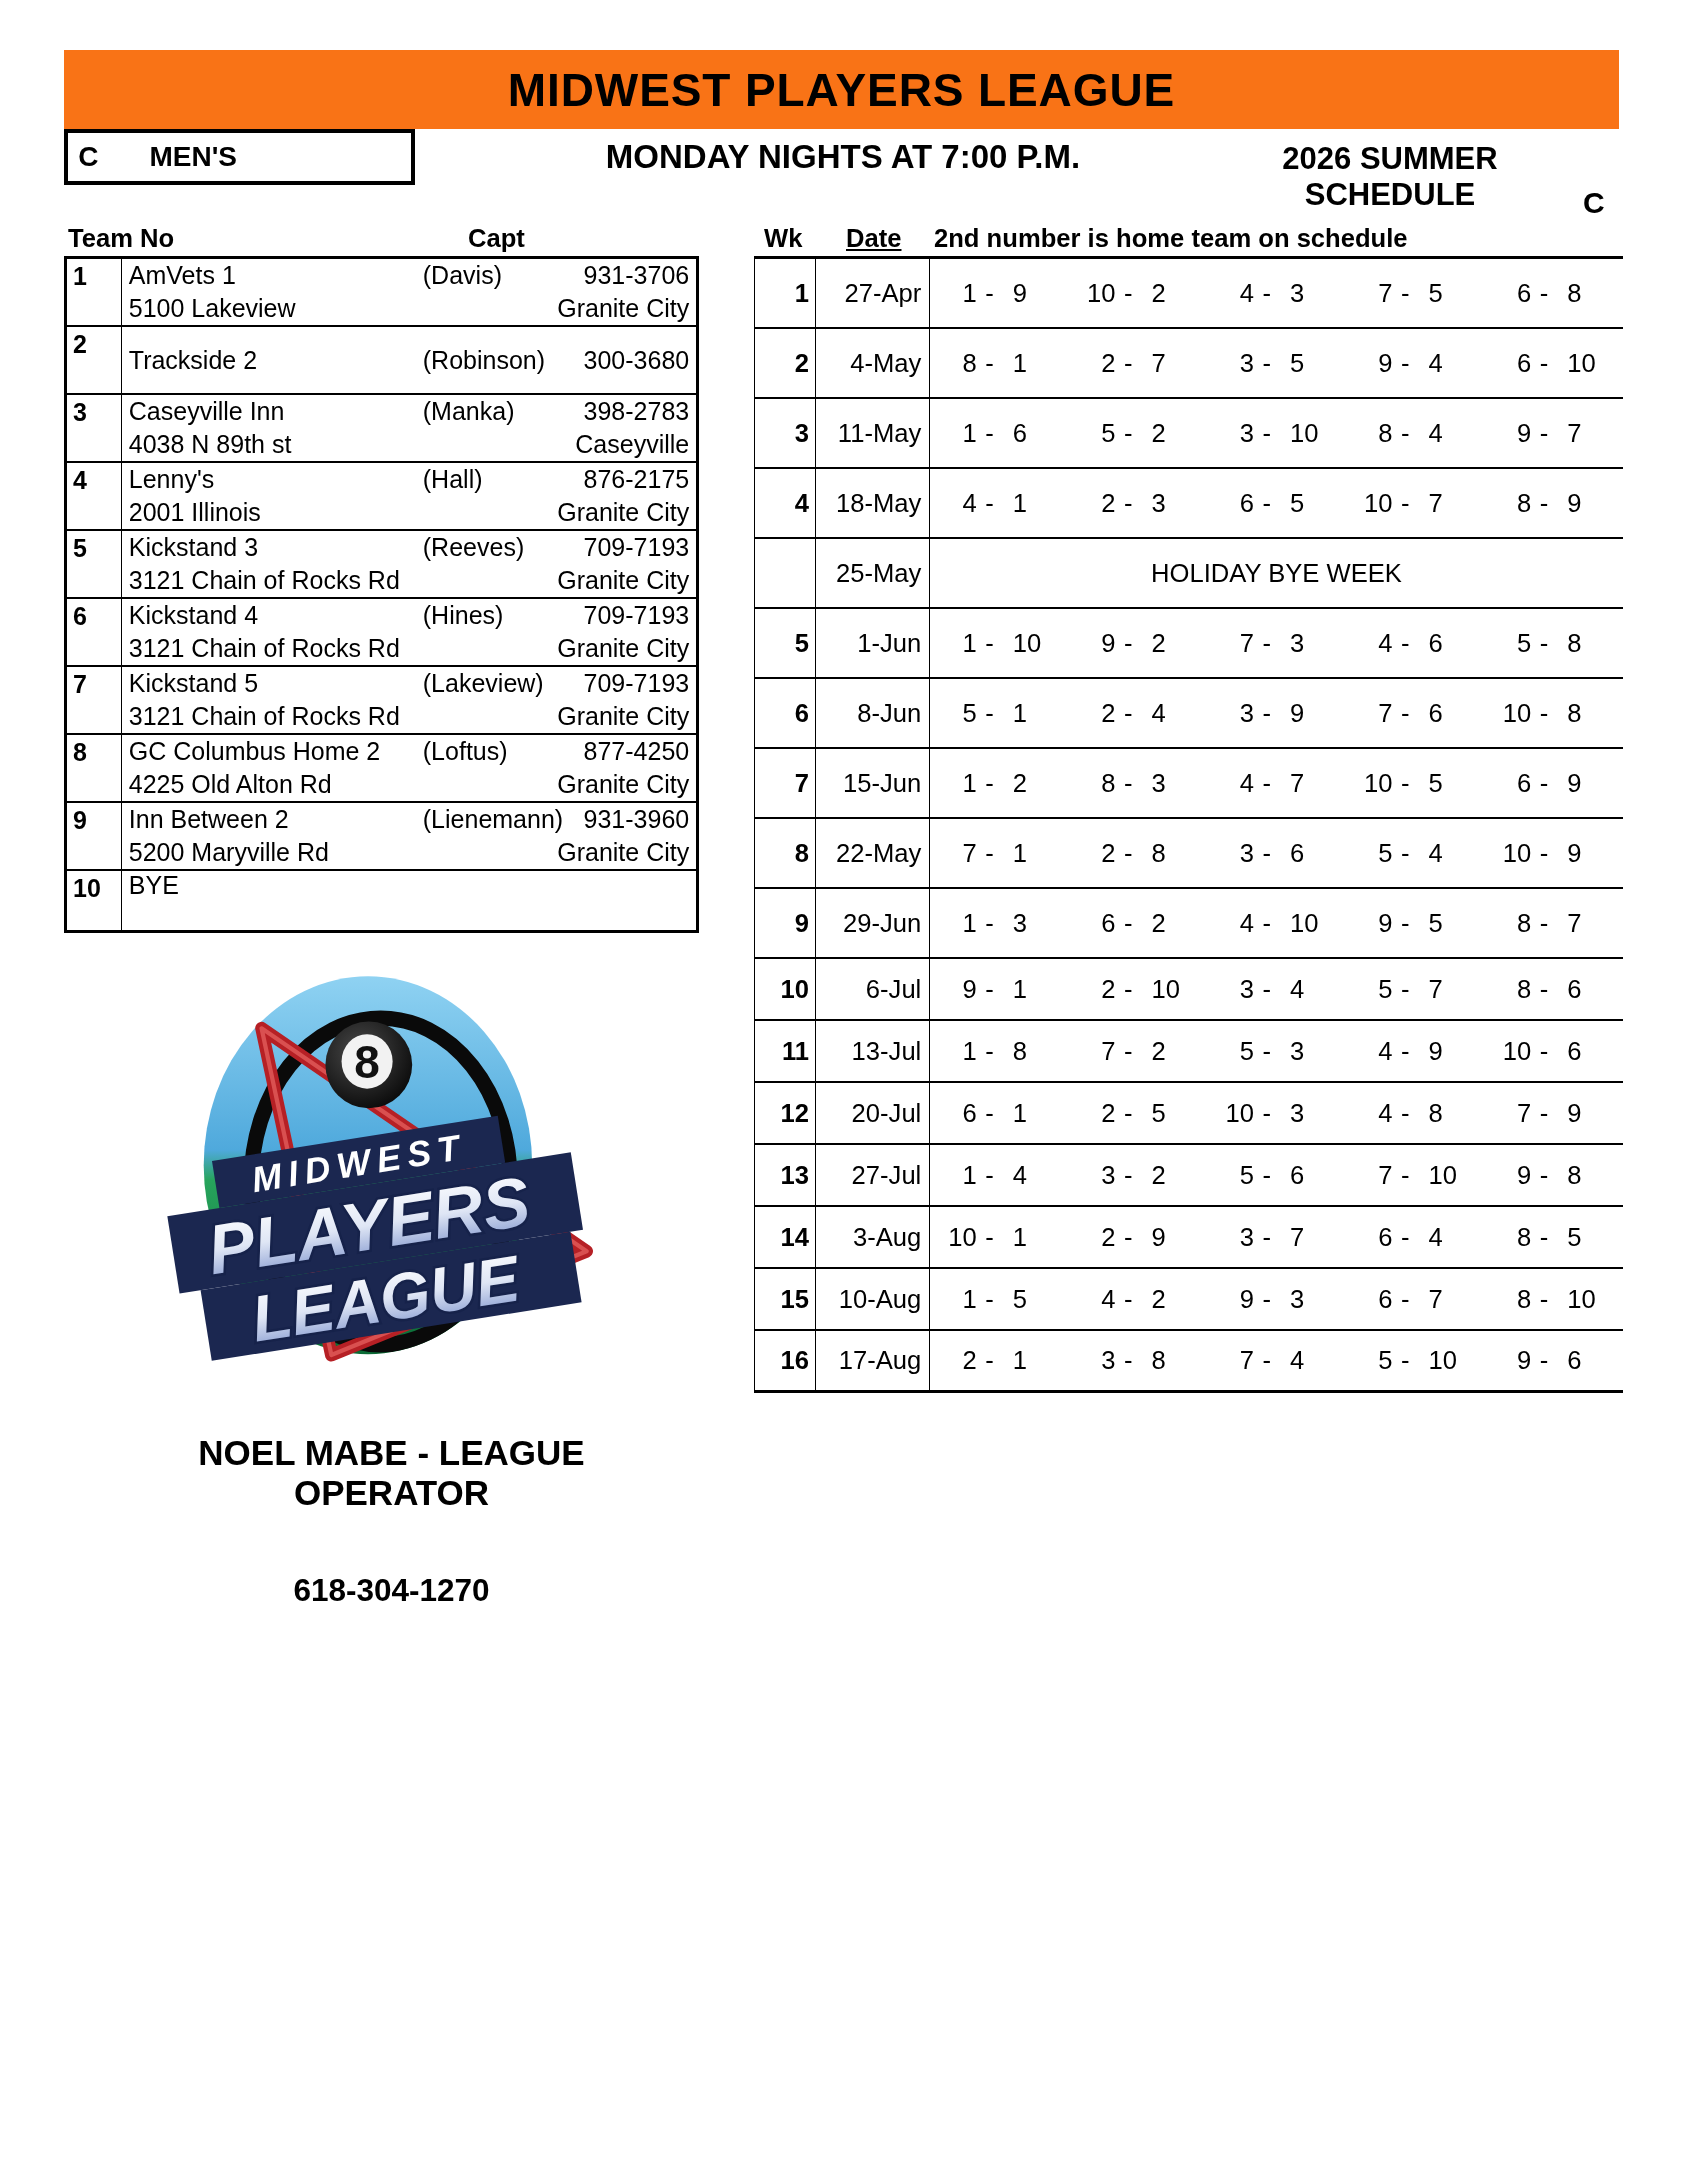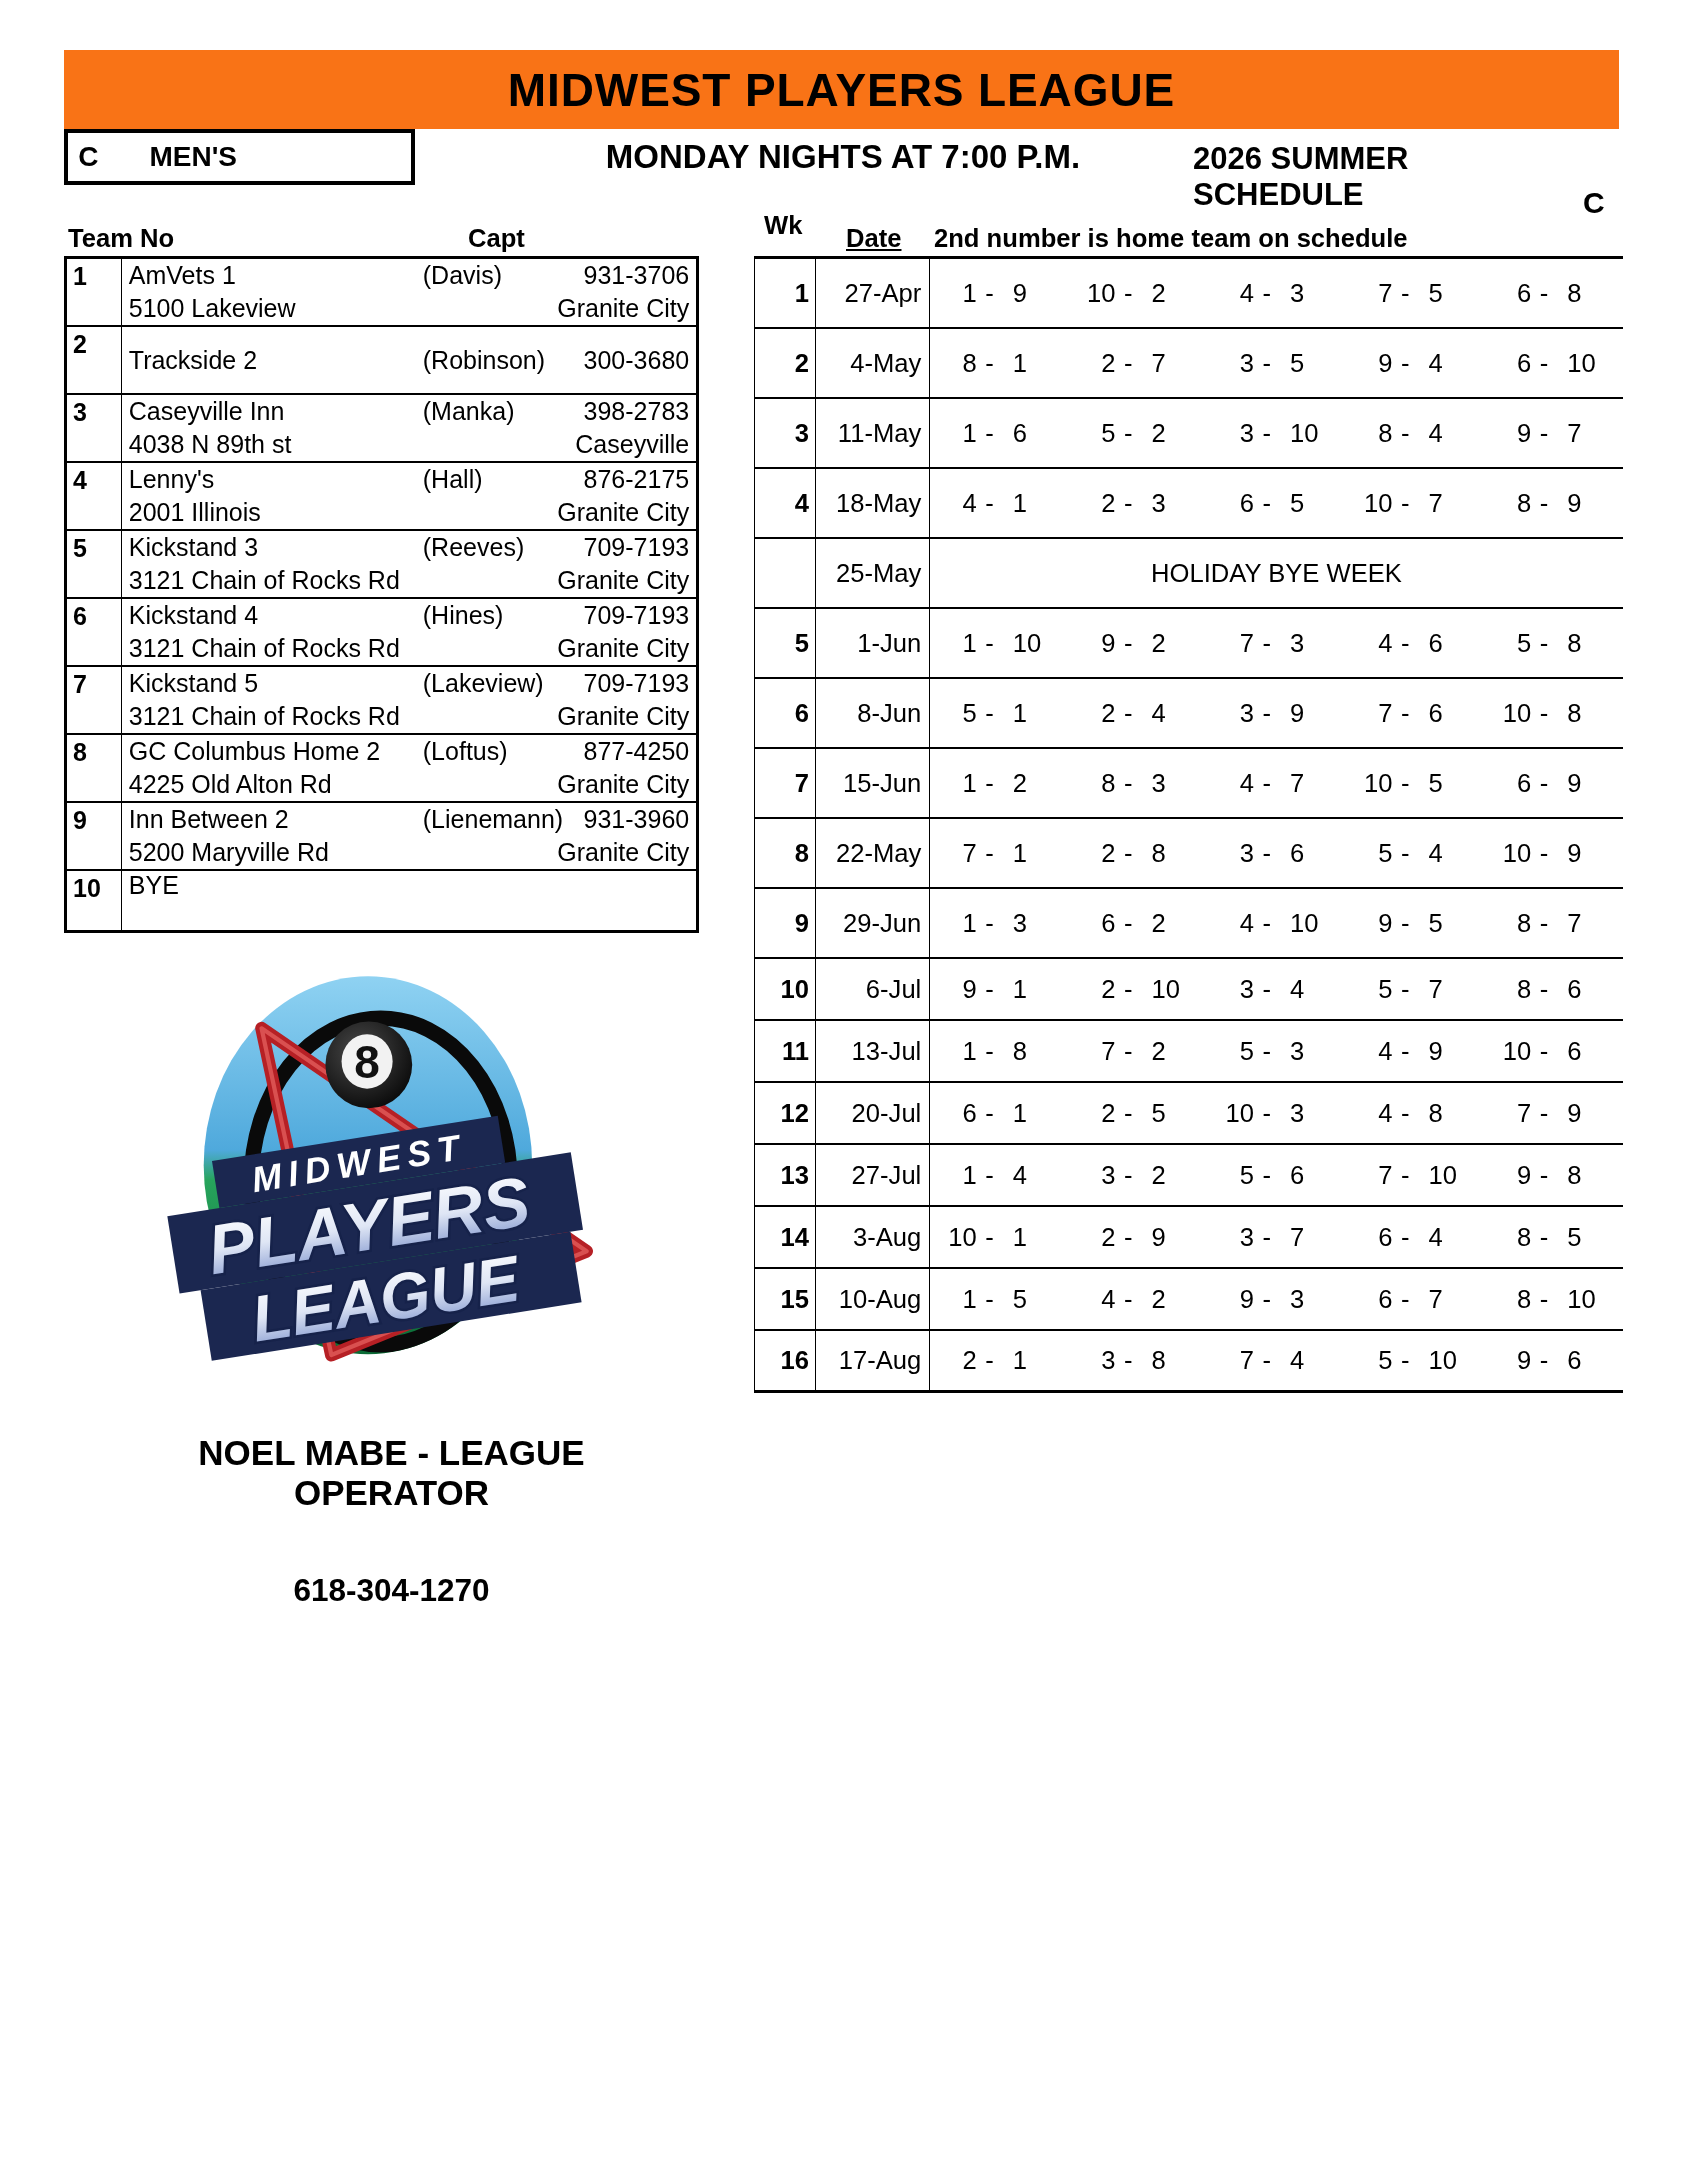--- a/index.html
+++ b/index.html
@@ -9,40 +9,40 @@
   .band { position:absolute; left:64px; top:50px; width:1555px; height:79px;
           display:flex; align-items:center; justify-content:center; }
   .band .title { font-size:46px; font-weight:bold; letter-spacing:0.9px; }
 
   .mens-box { position:absolute; left:64px; top:129px; width:351px; height:56px;
               border:4.3px solid #000; display:flex; align-items:center; background:#fff; }
   .mens-box .c-letter { font-size:28px; font-weight:bold; margin-left:10.2px; }
   .mens-box .mens-label { font-size:28px; font-weight:bold; margin-left:51px; }
 
   .night-line  { position:absolute; left:545px;  top:138px; width:596px; text-align:center; font-size:33px; font-weight:bold; }
-  .season-line { position:absolute; left:1193px; top:141px; width:394px; text-align:left;  font-size:31px; font-weight:bold; }
+  .season-line { position:absolute; left:1193px; top:141px; width:394px; text-align:center;  font-size:31px; font-weight:bold; }
   .corner-c    { position:absolute; left:1583px; top:186px; font-size:30px; font-weight:bold; }
 
   .team-header-no   { position:absolute; left:68px;  top:224px; font-size:25.6px; font-weight:bold; }
   .team-header-capt { position:absolute; left:468px; top:224px; font-size:25.6px; font-weight:bold; }
 
   .team-table { position:absolute; left:64px; top:256px; width:635px; height:677px;
                 border:3.4px solid #000; display:flex; flex-direction:column; background:#fff; }
   .t-row { display:flex; height:68px; border-bottom:2.6px solid #000; }
   .t-row:last-child { border-bottom:none; flex:1; }
   .t-num  { width:55px; border-right:1.7px solid #000; font-weight:bold; font-size:25px; padding:3.4px 0 0 6px; }
   .t-body { flex:1; display:flex; flex-direction:column; padding:0 6.8px; }
   .t-line1, .t-line2 { display:flex; flex:1; align-items:center; font-size:25px; line-height:1; }
   .t-name  { width:294px; }
   .t-capt  { flex:1; }
   .t-phone { margin-left:auto; }
   .t-addr  { flex:1; }
   .t-city  { margin-left:auto; }
 
-  .sched-header-wk   { position:absolute; left:764px;  top:211px; font-size:25.6px; font-weight:bold; }
+  .sched-header-wk   { position:absolute; left:764px;  top:224px; font-size:25.6px; font-weight:bold; }
   .sched-header-date { position:absolute; left:846px;  top:224px; font-size:25.6px; font-weight:bold;text-decoration:underline; }
   .sched-header-note { position:absolute; left:934px; top:224px; font-size:25.6px; font-weight:bold; }
 
   .sched-table { position:absolute; left:754px; top:256px; width:869px;
                  border-top:3.4px solid #000; border-left:1.7px solid #000;
                  display:flex; flex-direction:column; background:#fff; }
   .s-row { display:flex; height:70px; border-bottom:2.6px solid #000; }
   .s-row.short { height:62px; }
   .s-row:last-child { border-bottom:3.4px solid #000; }
   .s-wk   { width:61px;  border-right:1.7px solid #000; display:flex; align-items:center;

